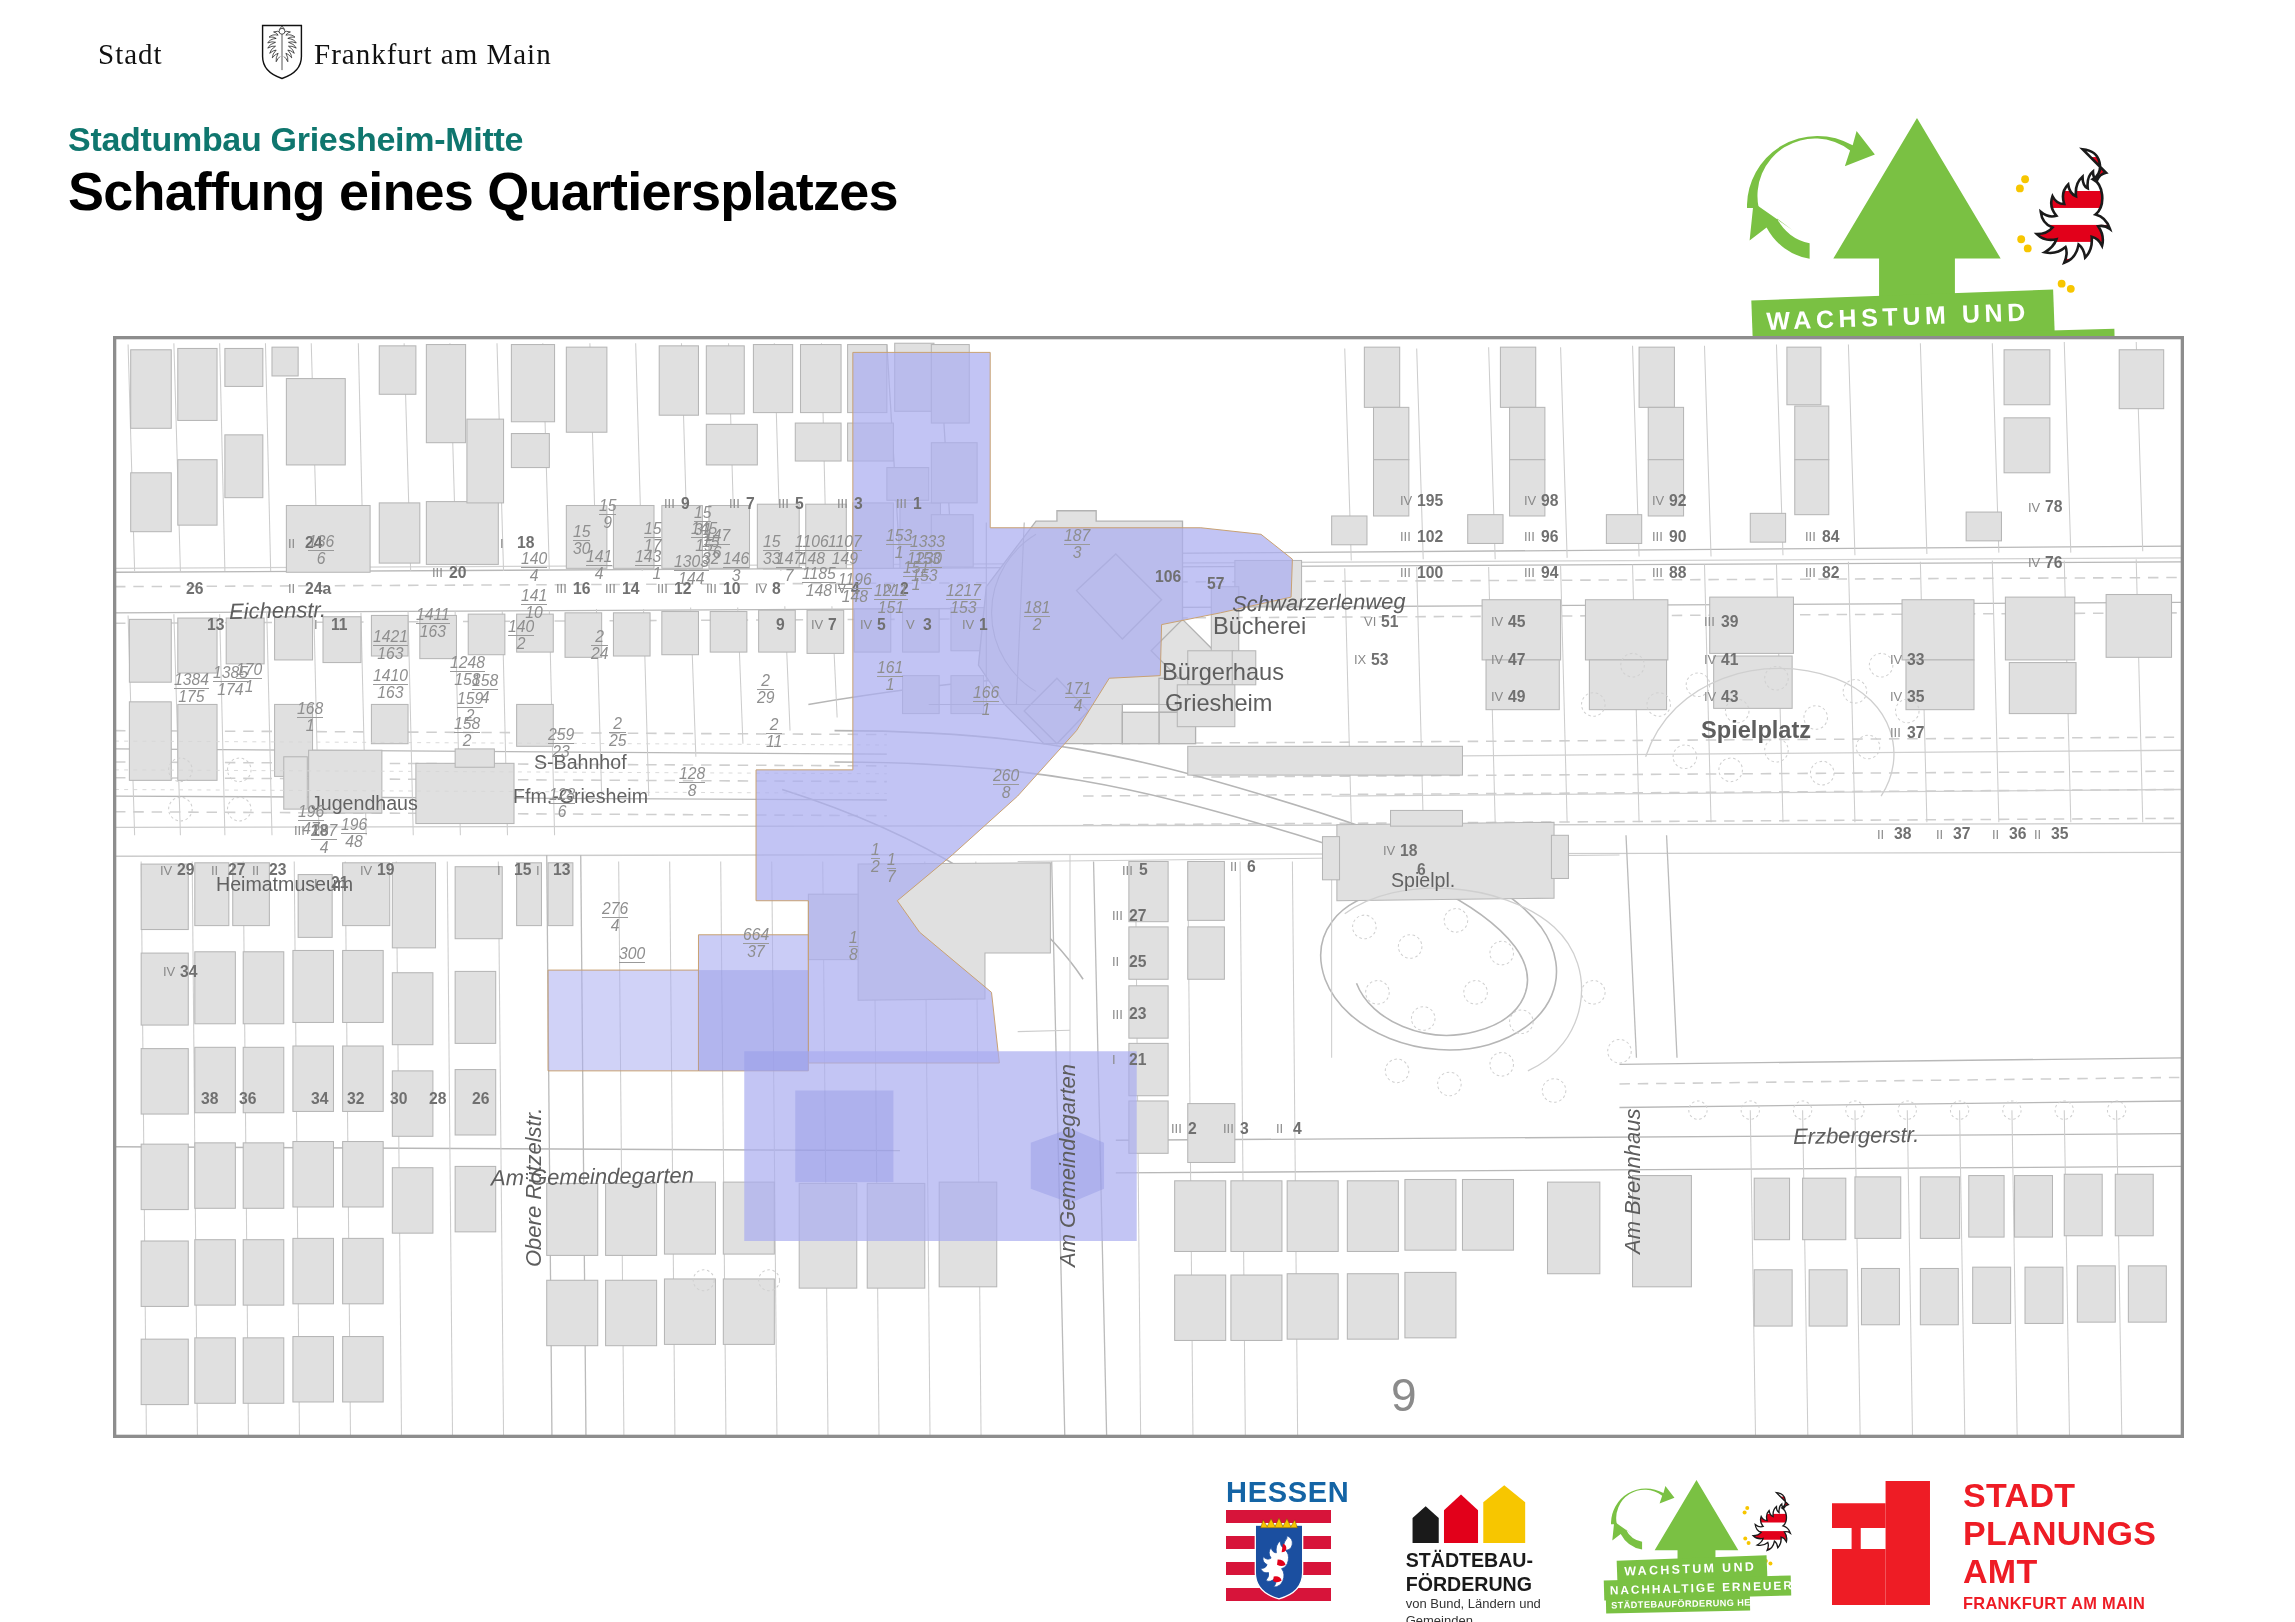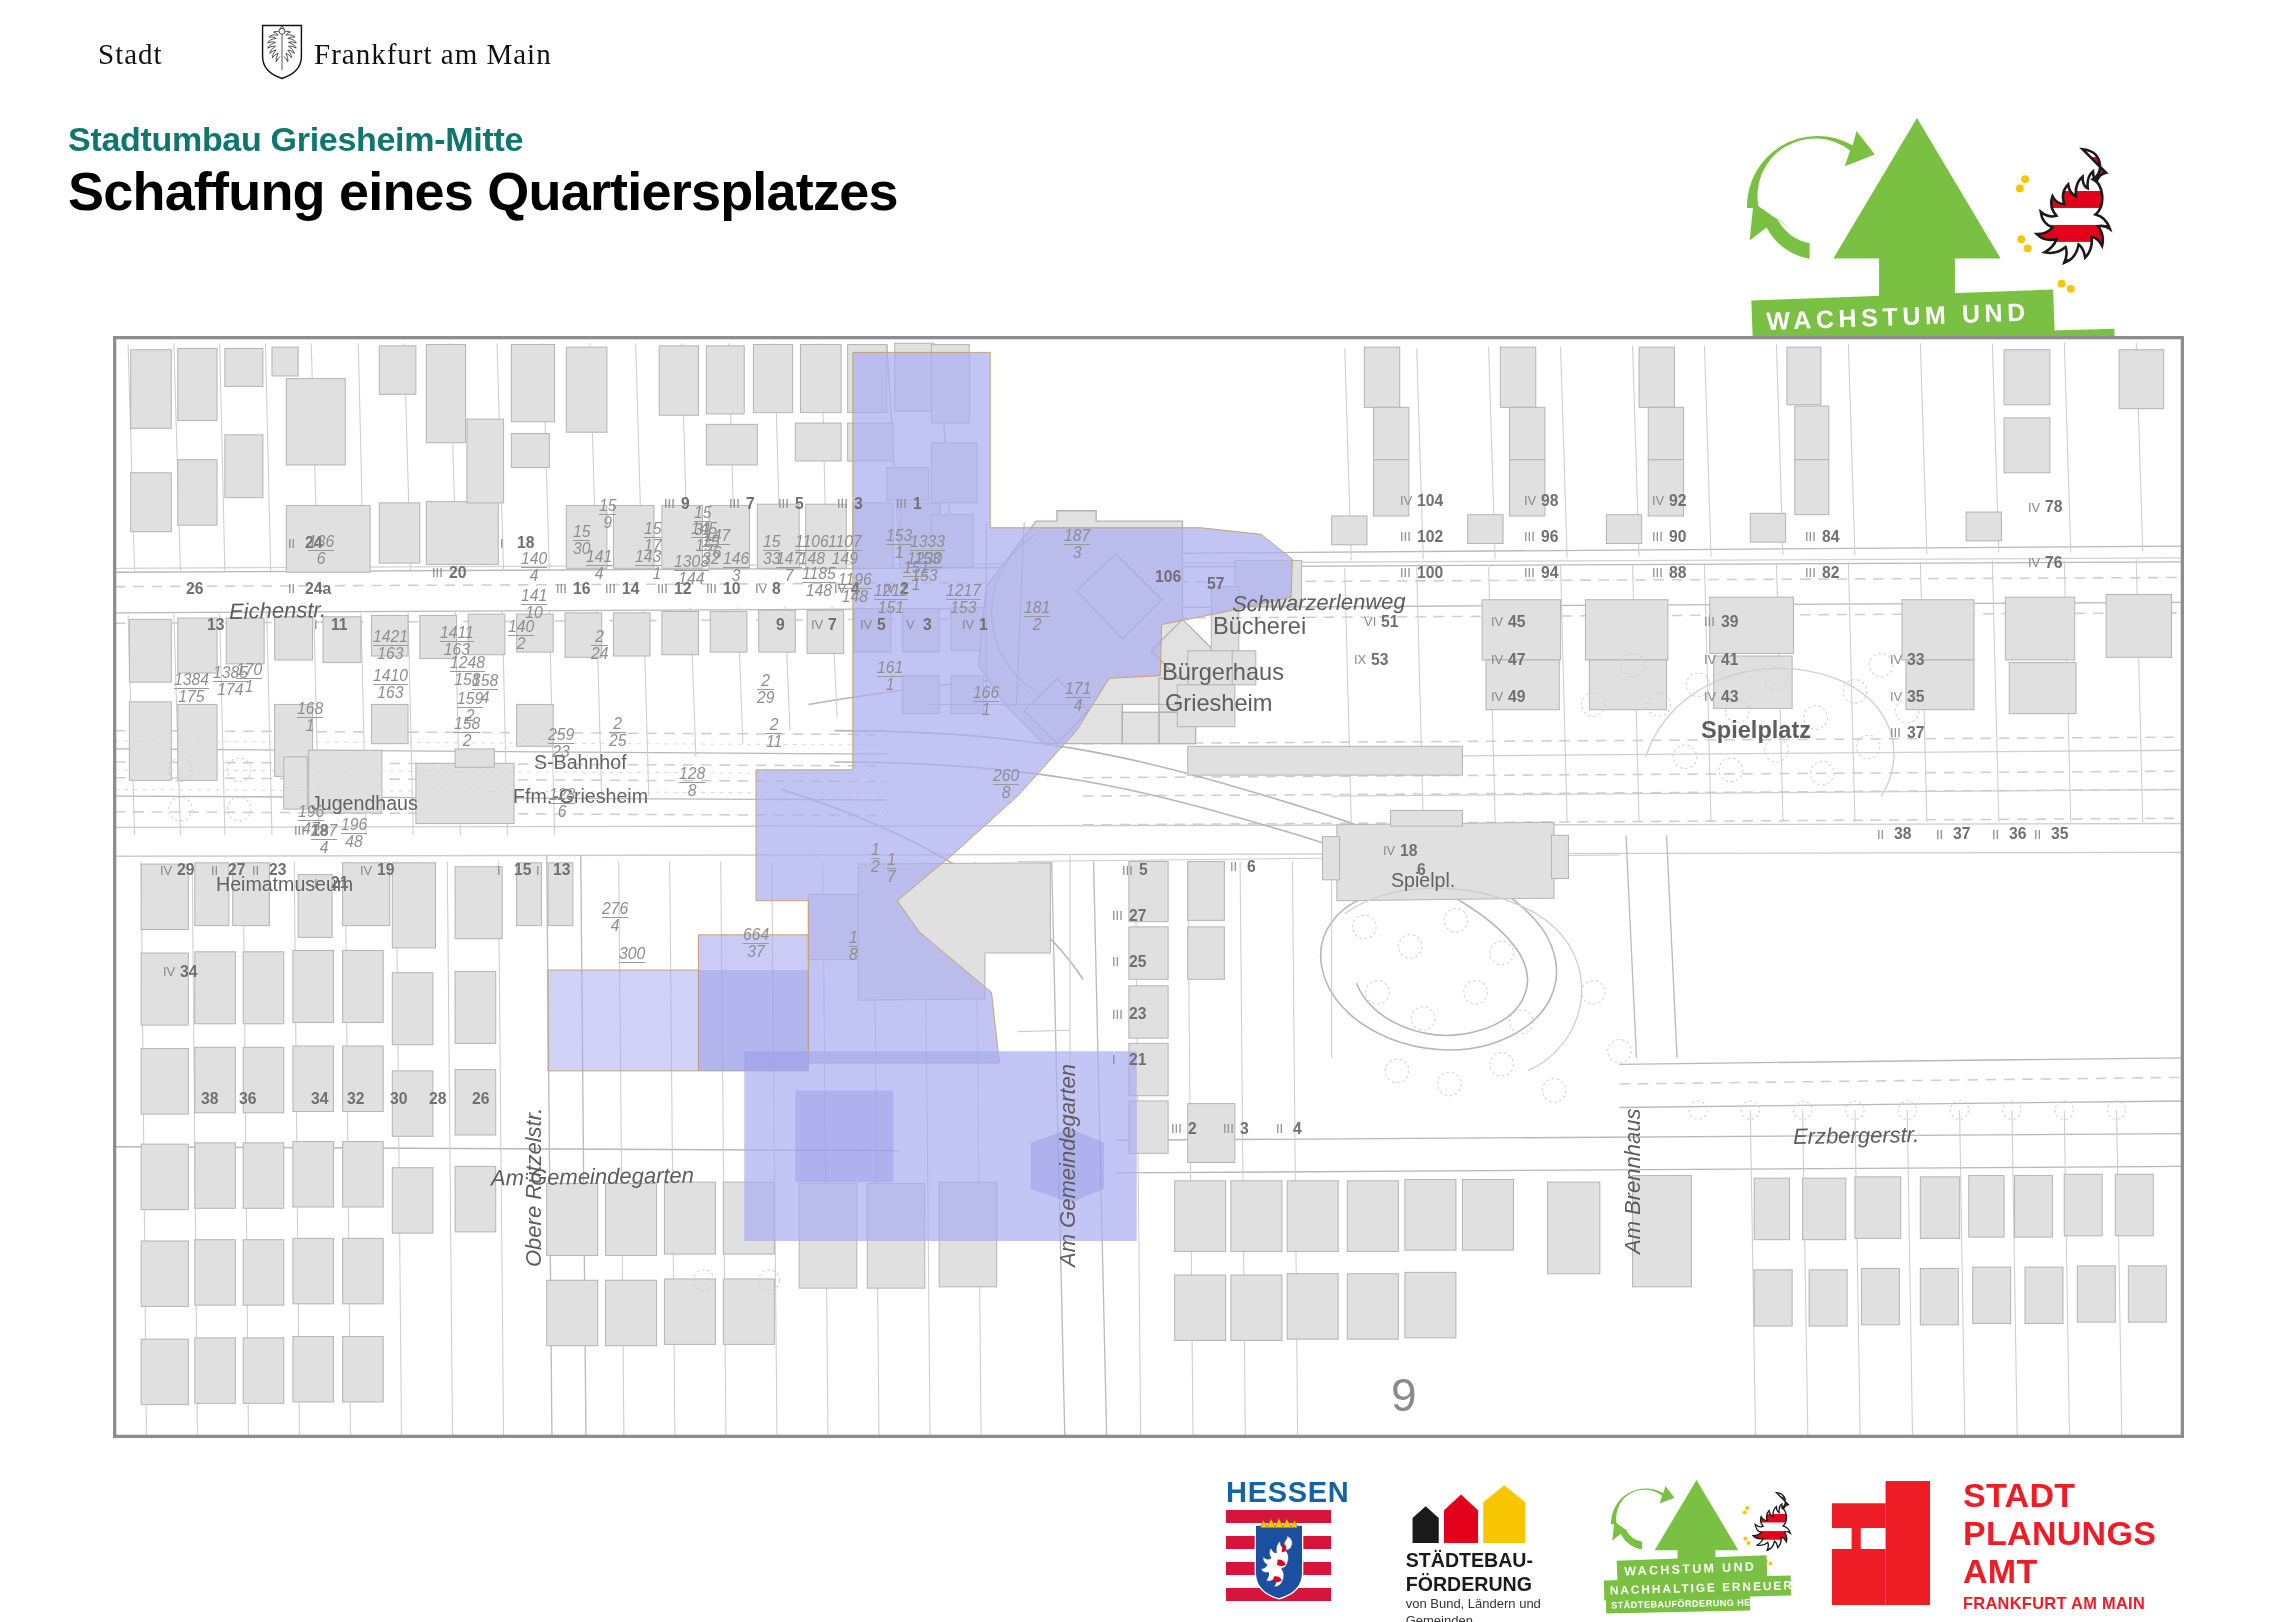--- a/index.html
+++ b/index.html
@@ -680,21 +680,21 @@
     <div class="mlabel poi" style="left:1050px;top:352px;">Griesheim</div>
     <div class="mlabel poi" style="left:1586px;top:379px;font-weight:bold;">Spielplatz</div>
     <div class="mlabel poi-sm" style="left:419px;top:413px;">S-Bahnhof</div>
     <div class="mlabel poi-sm" style="left:398px;top:447px;">Ffm.-Griesheim</div>
     <div class="mlabel poi-sm" style="left:196px;top:454px;">Jugendhaus</div>
     <div class="mlabel poi-sm" style="left:101px;top:535px;">Heimatmuseum</div>
     <div class="mlabel poi-sm" style="left:1276px;top:531px;">Spielpl.</div>
   </div>
 
   <div id="hn-layer">
-      <div class="mlabel hn" style="left: 1302px; top: 154px;">104</div>
+      <div class="mlabel hn" style="left: 1302px; top: 154px;">195</div>
       <div class="mlabel rom" style="left: 1285px; top: 155px;">IV</div>
       <div class="mlabel hn" style="left: 1302px; top: 190px;">102</div>
       <div class="mlabel rom" style="left: 1285px; top: 191px;">III</div>
       <div class="mlabel hn" style="left: 1302px; top: 226px;">100</div>
       <div class="mlabel rom" style="left: 1285px; top: 227px;">III</div>
       <div class="mlabel hn" style="left: 1426px; top: 154px;">98</div>
       <div class="mlabel rom" style="left: 1409px; top: 155px;">IV</div>
       <div class="mlabel hn" style="left: 1426px; top: 190px;">96</div>
       <div class="mlabel rom" style="left: 1409px; top: 191px;">III</div>
       <div class="mlabel hn" style="left: 1426px; top: 226px;">94</div>
@@ -935,21 +935,21 @@
         <b>1</b>
       </div>
       <div class="mlabel flur" style="left: 258px; top: 330px;">
         <i>1410</i>
         <b>163</b>
       </div>
       <div class="mlabel flur" style="left: 258px; top: 291px;">
         <i>1421</i>
         <b>163</b>
       </div>
-      <div class="mlabel flur" style="left: 301px; top: 287px; margin-left: 24px;">
+      <div class="mlabel flur" style="left: 301px; top: 269px;">
         <i>1411</i>
         <b>163</b>
       </div>
       <div class="mlabel flur" style="left: 335px; top: 317px;">
         <i>1248</i>
         <b>158</b>
       </div>
       <div class="mlabel flur" style="left: 357px; top: 335px;">
         <i>158</i>
         <b>4</b>

